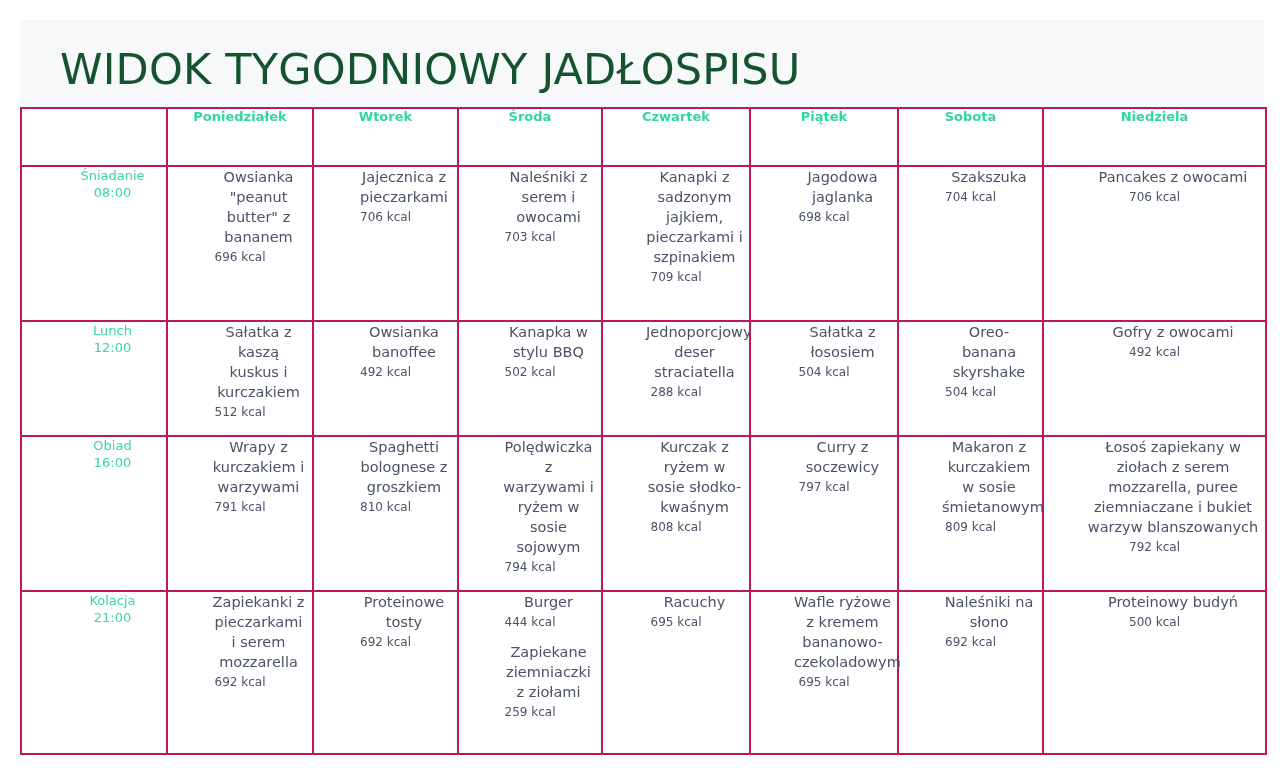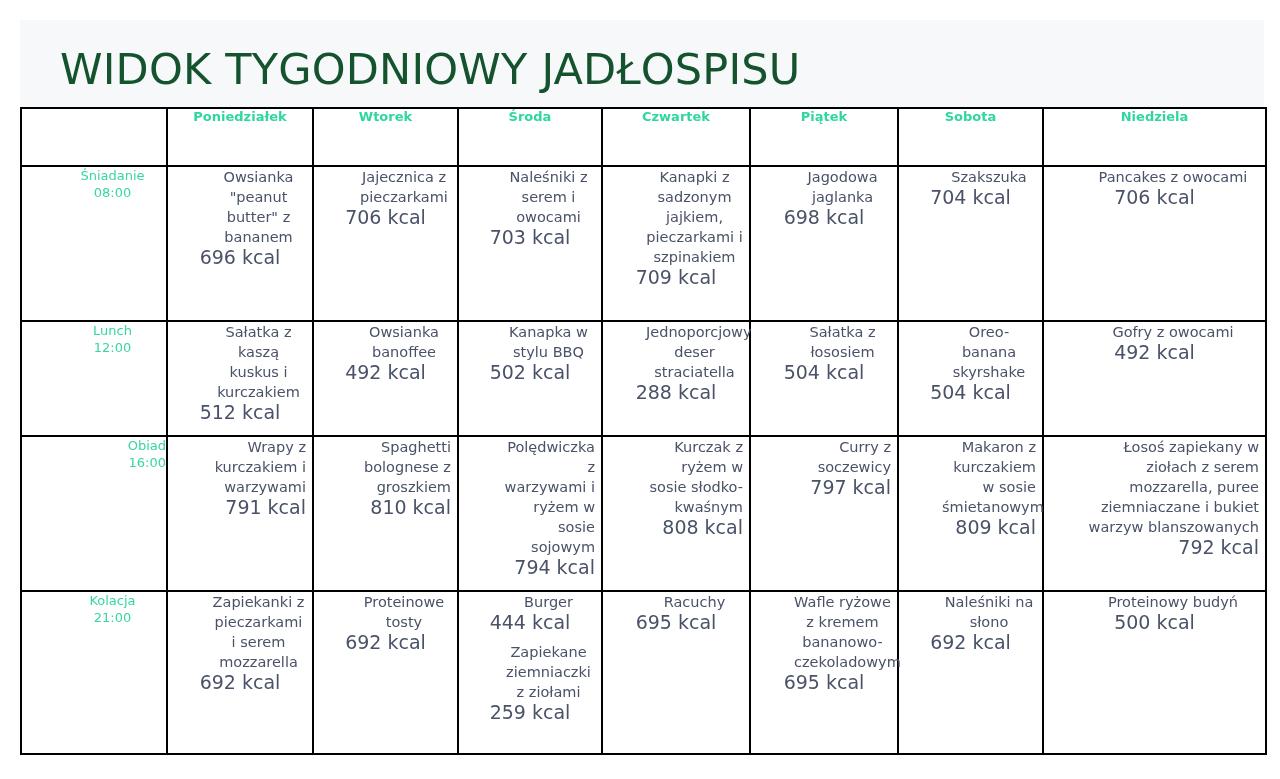--- a/index.html
+++ b/index.html
@@ -13,37 +13,37 @@
     font-family:"DejaVu Sans","Liberation Sans",sans-serif;
     font-size:43px; font-weight:normal; color:#14532d; letter-spacing:0.2px;
     line-height:1; white-space:nowrap;
   }
   table.menu {
     position:absolute; left:20px; top:107px;
     border-collapse:collapse; table-layout:fixed;
     width:1245px;
   }
   table.menu td, table.menu th {
-    border:2px solid #000000;
+    border:2px solid #be185d;
     vertical-align:top; text-align:center; padding:0;
     background:#ffffff;
   }
   th.day {
     height:58px; font-size:13px; font-weight:bold; color:#2fd6a1;
     padding-top:16px; box-sizing:border-box;
   }
   td.slot { color:#38d6a0; font-size:13px; line-height:17px; padding-top:20px; }
   td.meal { color:#4a5268; font-size:14.5px; line-height:20px; padding-top:19px; }
-  .kcal { display:block; font-size:19px; }
+  .kcal { display:block; font-size:12px; }
   .dish { display:block;padding-left:37px; }
   .dish-block + .dish-block { margin-top:10px; }
   .dish-block { display:block; }
   tr.r1 td { height:153px; }
   tr.r2 td { height:113px; }
-  tr.r3 td { height:153px;text-align:right; }
+  tr.r3 td { height:153px; }
   tr.r4 td { height:161px; }
   .cell-inner { padding:0 6px; }
 </style>
 </head>
 <body>
 
 <div class="header-band"></div>
 <h1 class="page-title">WIDOK TYGODNIOWY JADŁOSPISU</h1>
 
 <table class="menu">

